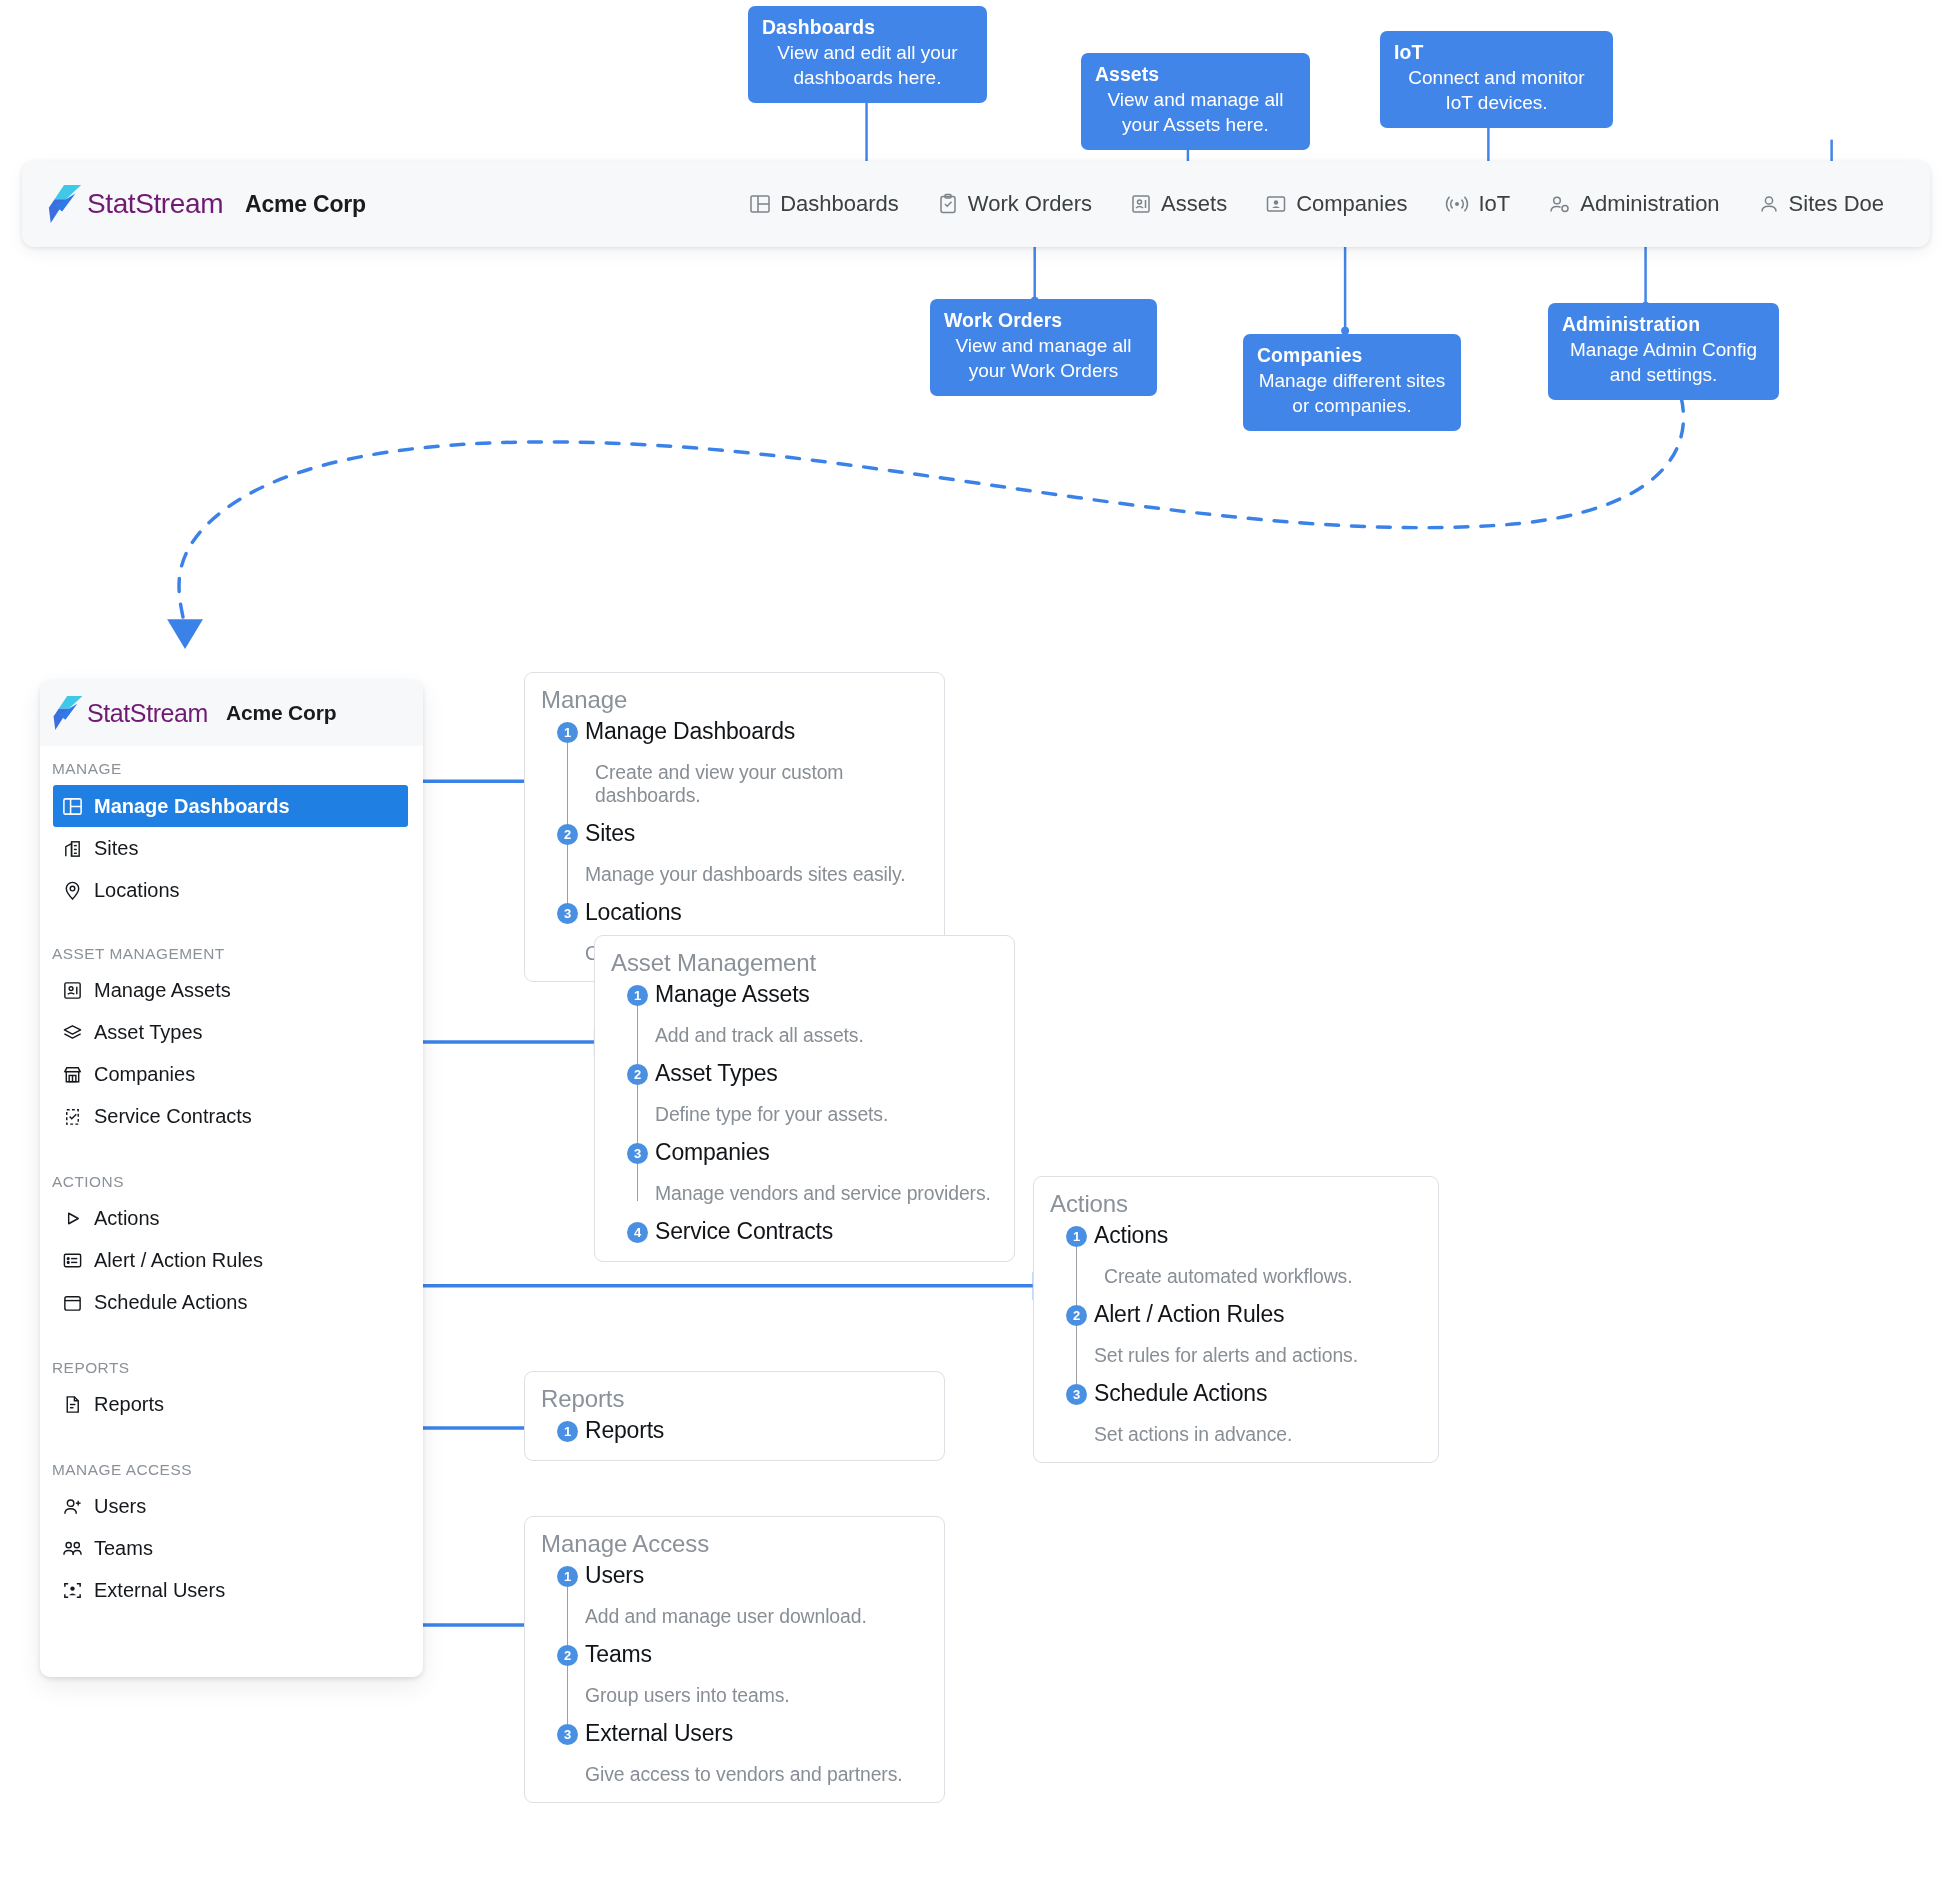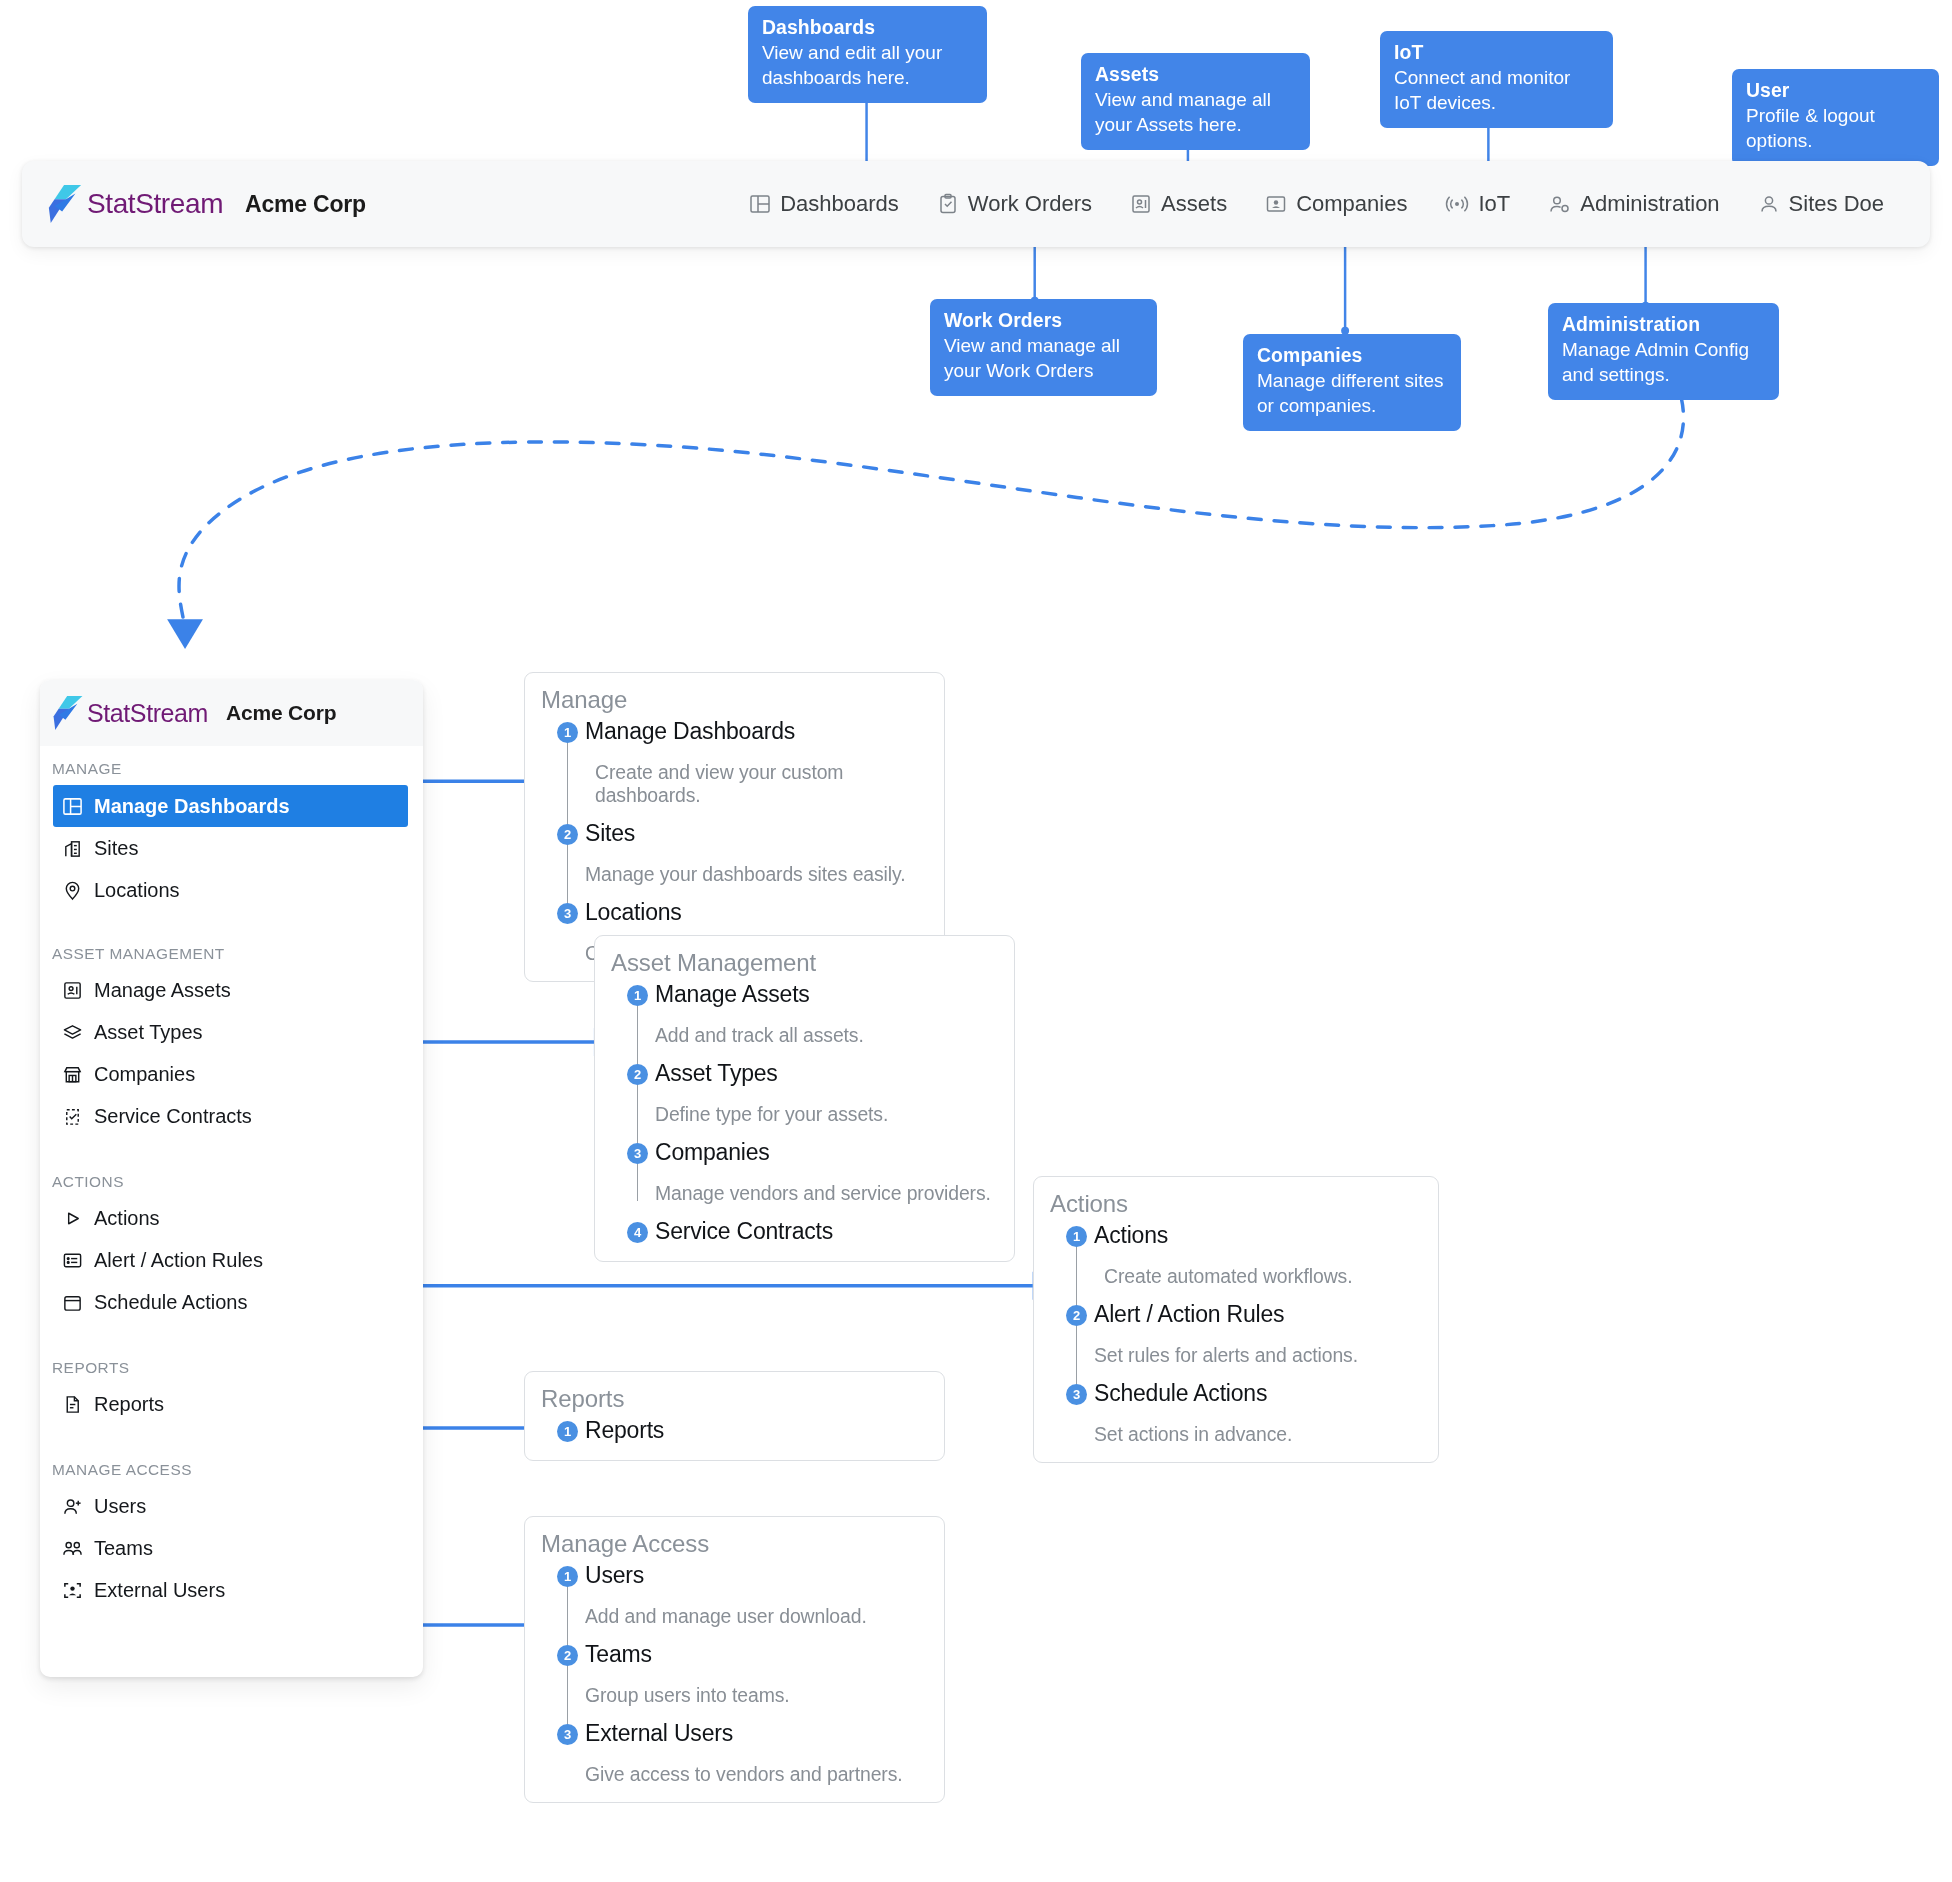--- a/index.html
+++ b/index.html
@@ -27,20 +27,21 @@
     font-weight: bold;
     font-size: 19.4px;
     letter-spacing: 0.1px;
     display: block;
     margin-bottom: 1px;
   }
   .callout .c-body {
     font-size: 19px;
     display: block;
     font-weight: 400;
+    text-align: center;
   }
 
   
   #navbar {
     position: absolute;
     left: 22px; top: 161px;
     width: 1908px; height: 86px;
     background: #f7f8f9;
     border-radius: 12px;
     box-shadow: 0 1px 4px rgba(0,0,0,0.10), 0 6px 18px rgba(0,0,0,0.05);
@@ -196,24 +197,20 @@
   <div class="callout" style="left:1081px; top:53px; width:229px;">
     <span class="c-title">Assets</span>
     <span class="c-body">View and manage all your Assets here.</span>
   </div>
 
   <div class="callout" style="left:1380px; top:31px; width:233px;">
     <span class="c-title">IoT</span>
     <span class="c-body">Connect and monitor IoT devices.</span>
   </div>
 
-  <div class="callout" style="left:1732px; top:69px; width:207px;">
-    <span class="c-title">User</span>
-    <span class="c-body">Profile &amp; logout options.</span>
-  </div>
 
   <div class="callout" style="left:930px; top:299px; width:227px;">
     <span class="c-title">Work Orders</span>
     <span class="c-body">View and manage all your Work Orders</span>
   </div>
 
   <div class="callout" style="left:1243px; top:334px; width:218px;">
     <span class="c-title">Companies</span>
     <span class="c-body">Manage different sites or companies.</span>
   </div>

